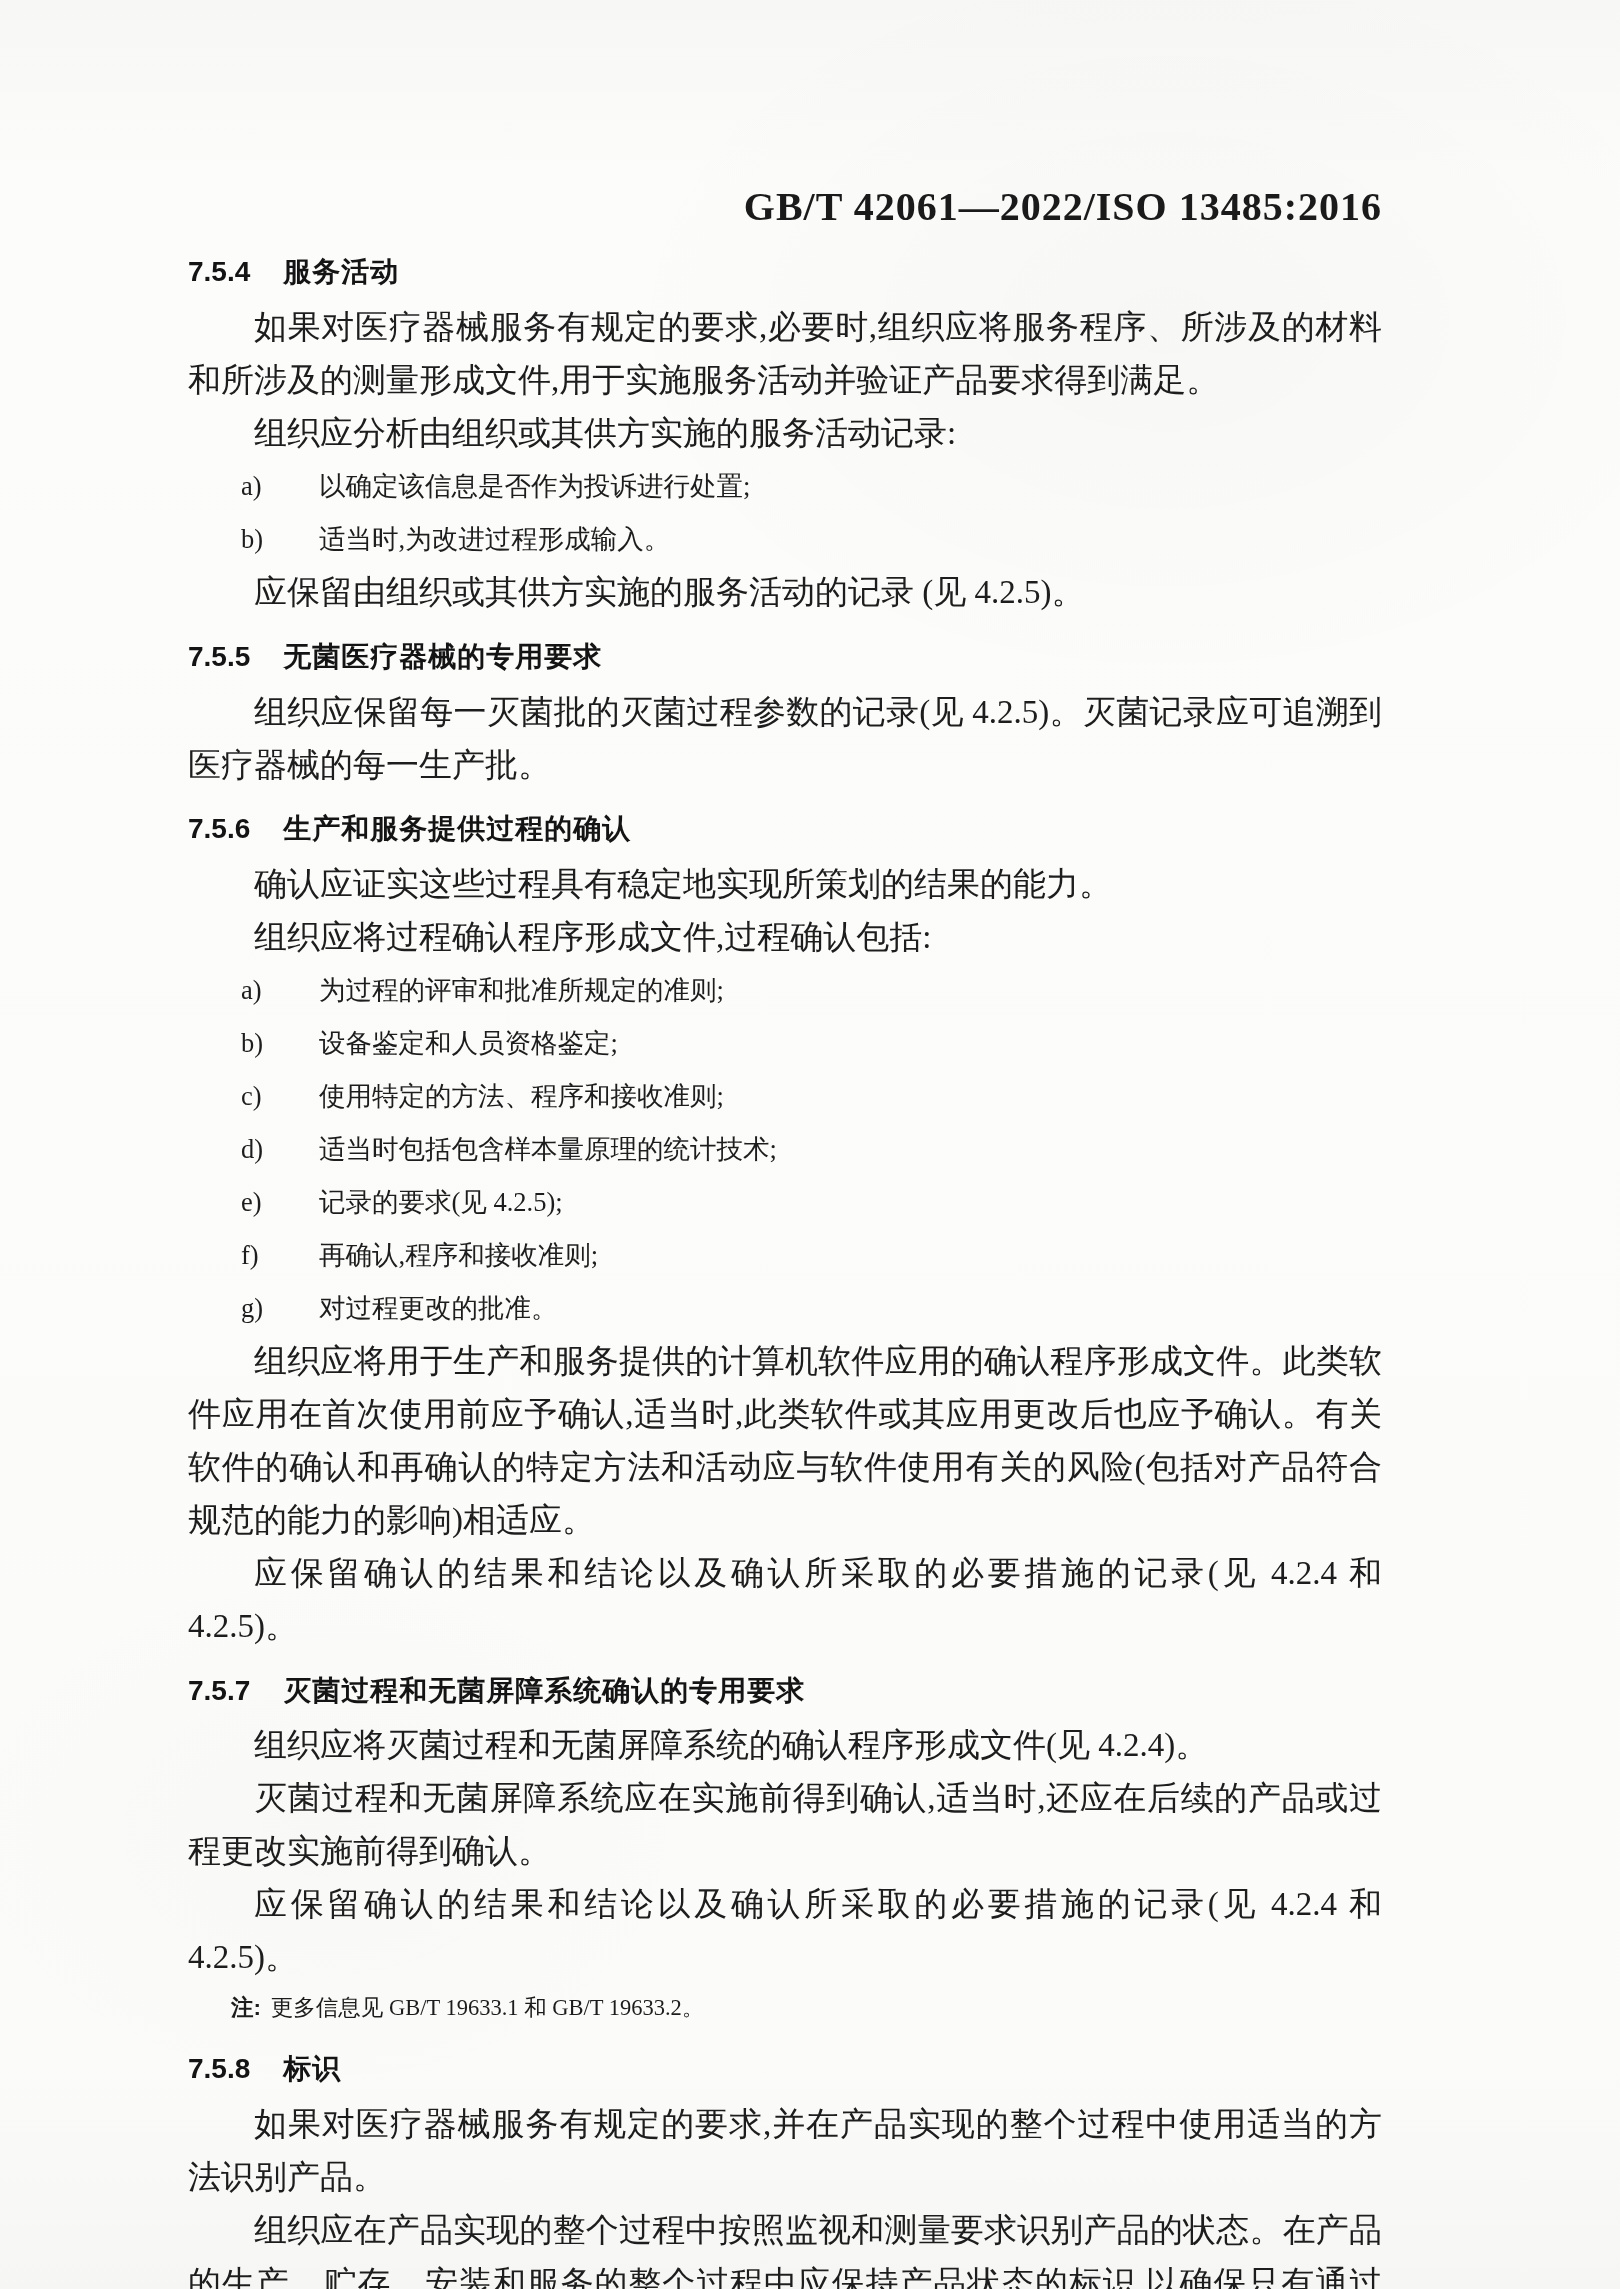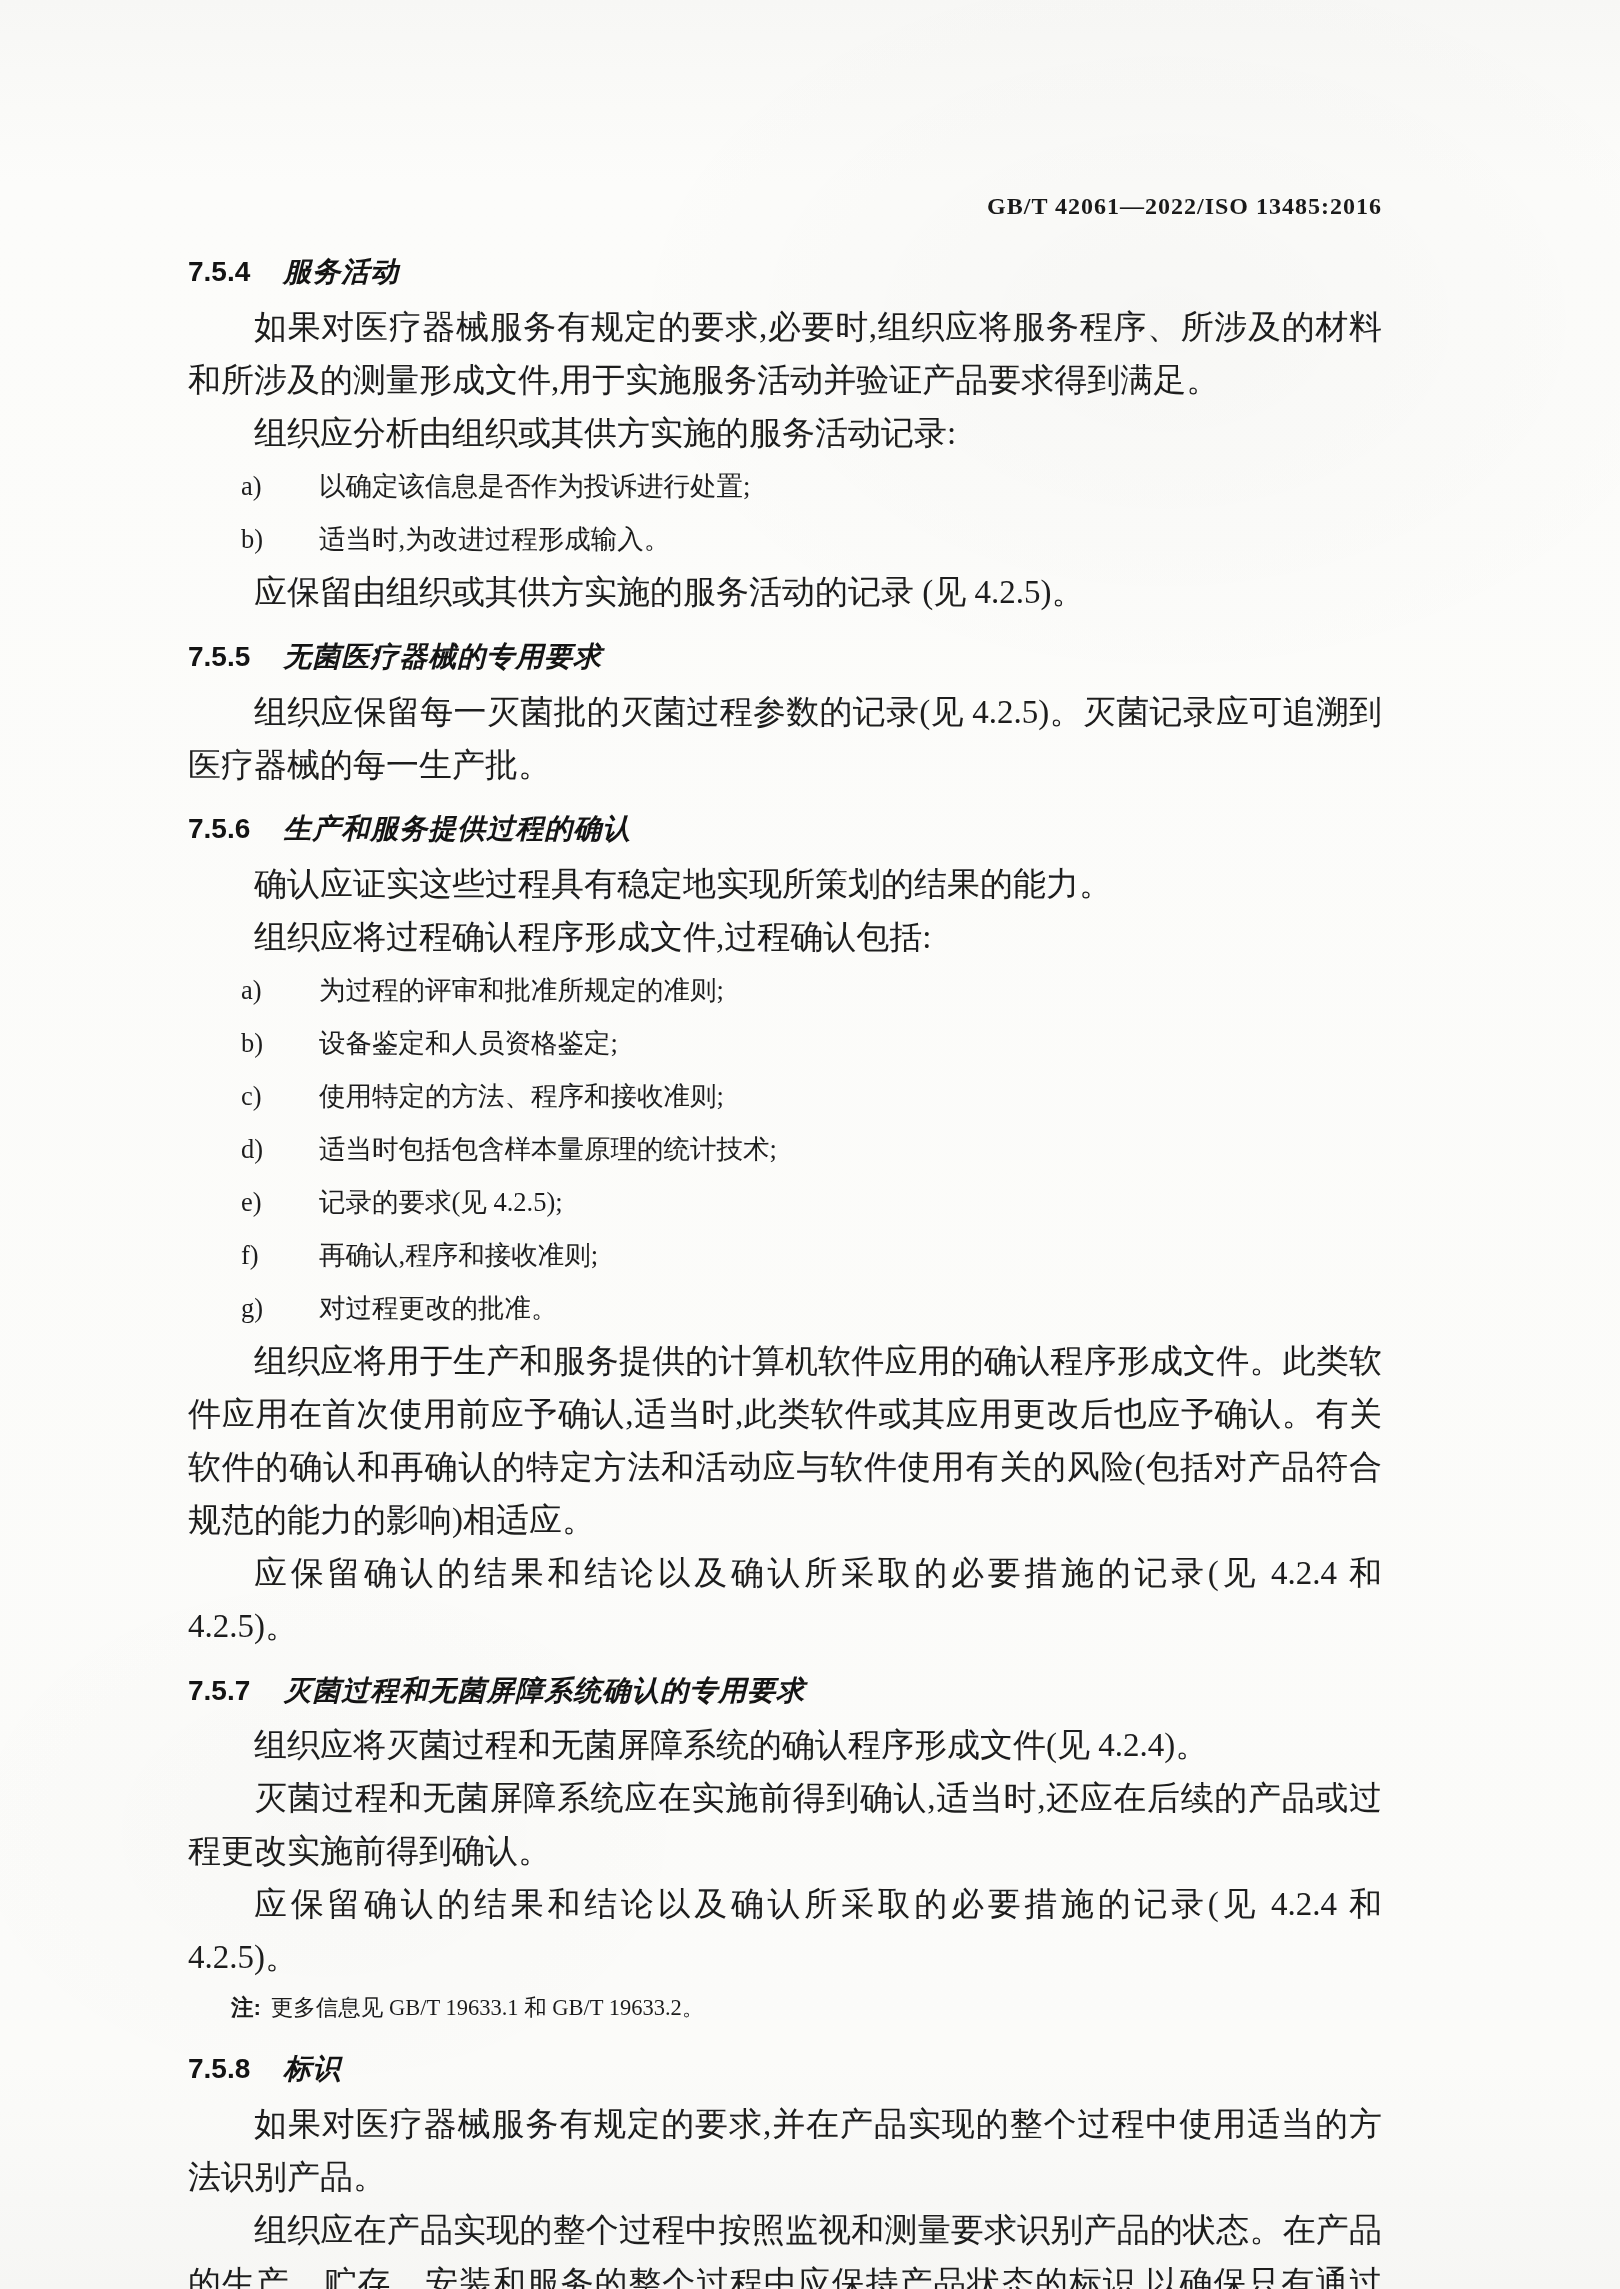--- a/index.html
+++ b/index.html
@@ -22,21 +22,21 @@
   }
   .content {
     position: absolute;
     left: 188px;
     top: 188px;
     width: 1194px;
   }
   .doc-header {
     text-align: right;
     font-weight: bold;
-    font-size: 24px;
+    font-size: 40px;
     line-height: 37px;
     letter-spacing: 1px;
     color: #1a1a1a;
   }
   .sec {
     display: block;
   }
   .sec-head {
     display: flex;
     font-family: "Liberation Sans", "DejaVu Sans", sans-serif;
@@ -50,21 +50,20 @@
     margin-top: 27.4px;
   }
   .sec-num {
     flex: 0 0 auto;
     margin-right: 33px;
     text-align: right;
   }
   .sec-title {
     flex: 0 0 auto;
     letter-spacing: 1px;
-    font-style: italic;
   }
   .para {
     margin: 0;
     font-size: 33px;
     line-height: 53px;
     text-align: justify;
     text-indent: 2em;
     color: #1d1d1d;
   }
   .li {

